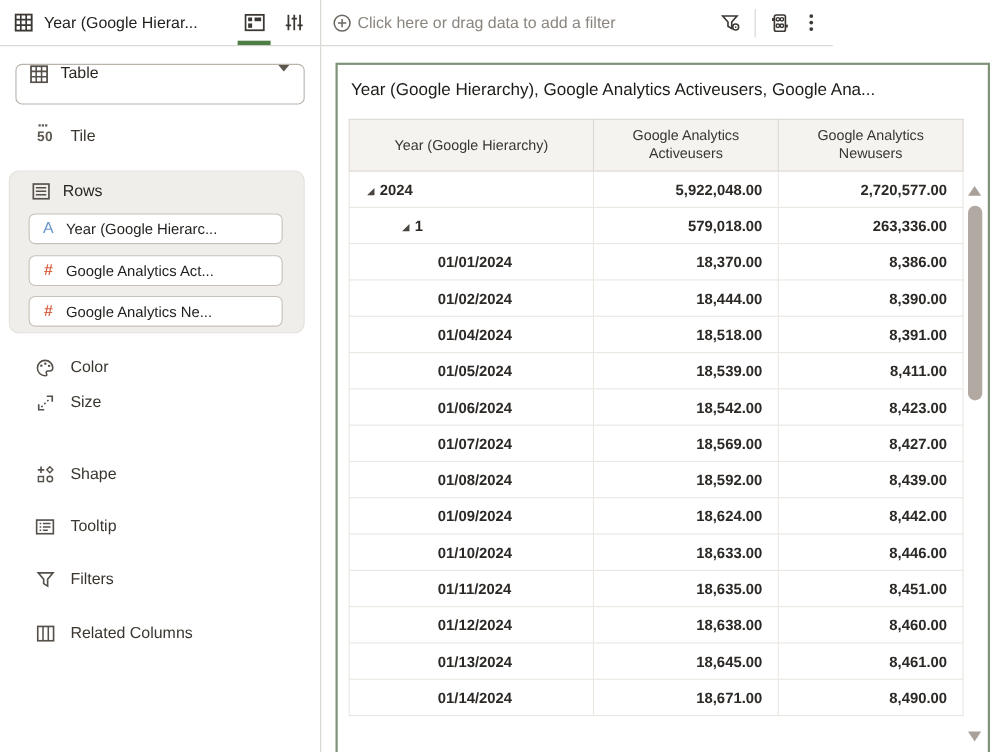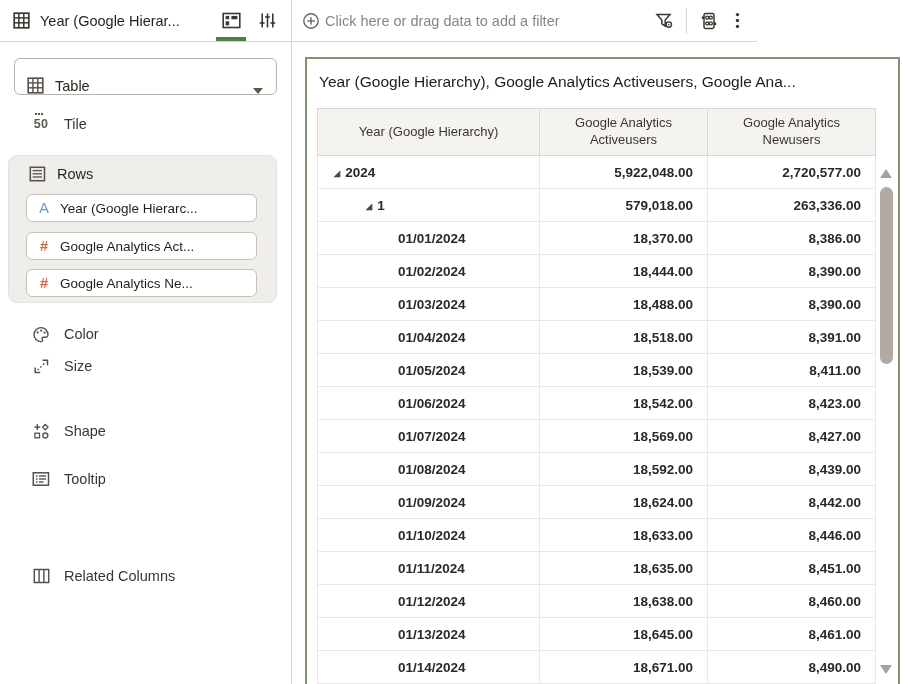--- a/index.html
+++ b/index.html
@@ -26,21 +26,21 @@
   .tb-actions { display:flex; align-items:center; margin-right:8px; }
   .tb-actbtn { width:32px; height:32px; display:flex; align-items:center;
     justify-content:center; cursor:pointer; }
   .tb-sep { width:1px; height:26px; background:#d8d4cf; margin:0 6px; }
 
   
   .sidebar { position:absolute; left:0; top:42px; width:292px; bottom:0;
     border-right:1px solid #d8d4cf; background:#fff; }
   .viz-select { position:absolute; left:14px; top:16px; width:263px; height:37px;
     border:1px solid #b9b3ac; border-radius:6px; background:#fff; display:flex;
-    align-items:flex-end; cursor:pointer; }
+    align-items:flex-start; cursor:pointer; }
   .viz-select .ic { margin-left:12px; display:flex; }
   .viz-select .lbl { margin-left:11px; font-size:14.5px; color:#2a2723; flex:1; }
   .chev { width:0; height:0; border-left:5.5px solid transparent;
     border-right:5.5px solid transparent; border-top:6px solid #5c564f; margin-right:13px; }
 
   .side-item { position:absolute; left:0; width:291px; height:32px; display:flex;
     align-items:center; cursor:pointer; }
   .side-item .ic { width:22px; margin-left:30px; display:flex; justify-content:center; }
   .side-item .lbl { margin-left:12px; font-size:14.5px; color:#3a362f; }
 
@@ -277,20 +277,28 @@
           <line x1="7" y1="5" x2="14" y2="5" stroke="#55504a" stroke-width="1.4"></line>
           <line x1="4" y1="8" x2="5.5" y2="8" stroke="#55504a" stroke-width="1.4"></line>
           <line x1="7" y1="8" x2="14" y2="8" stroke="#55504a" stroke-width="1.4"></line>
           <line x1="4" y1="11" x2="5.5" y2="11" stroke="#55504a" stroke-width="1.4"></line>
           <line x1="7" y1="11" x2="11.5" y2="11" stroke="#55504a" stroke-width="1.4"></line>
         </svg>
       </span>
       <span class="lbl">Tooltip</span>
     </div>
 
+    <div class="side-item" style="top:469px;">
+      <span class="ic">
+        <svg class="ic16" width="17" height="16" viewBox="0 0 17 16">
+          <path d="M1.8 1.8 H15.2 L10.3 7.6 V13.8 L6.7 11.6 V7.6 Z" fill="none" stroke="#55504a" stroke-width="1.5"></path>
+        </svg>
+      </span>
+      <span class="lbl">Filters</span>
+    </div>
 
     <div class="side-item" style="top:518px;">
       <span class="ic">
         <svg class="ic16" width="17" height="16" viewBox="0 0 17 16">
           <rect x="1.3" y="1.5" width="14.4" height="13" fill="none" stroke="#55504a" stroke-width="1.5"></rect>
           <line x1="6.1" y1="1.5" x2="6.1" y2="14.5" stroke="#55504a" stroke-width="1.4"></line>
           <line x1="10.9" y1="1.5" x2="10.9" y2="14.5" stroke="#55504a" stroke-width="1.4"></line>
         </svg>
       </span>
       <span class="lbl">Related Columns</span>
@@ -329,25 +337,20 @@
     <td class="cell-label" style="padding-left: 80px;"><span>01/01/2024</span></td>
     <td class="cell-num">18,370.00</td>
     <td class="cell-num">8,386.00</td>
   </tr>
             <tr>
     <td class="cell-label" style="padding-left: 80px;"><span>01/02/2024</span></td>
     <td class="cell-num">18,444.00</td>
     <td class="cell-num">8,390.00</td>
   </tr>
             <tr>
-    <td class="cell-label" style="padding-left: 80px;"><span>01/03/2024</span></td>
-    <td class="cell-num">18,488.00</td>
-    <td class="cell-num">8,390.00</td>
-  </tr>
-            <tr>
     <td class="cell-label" style="padding-left: 80px;"><span>01/04/2024</span></td>
     <td class="cell-num">18,518.00</td>
     <td class="cell-num">8,391.00</td>
   </tr>
             <tr>
     <td class="cell-label" style="padding-left: 80px;"><span>01/05/2024</span></td>
     <td class="cell-num">18,539.00</td>
     <td class="cell-num">8,411.00</td>
   </tr>
             <tr>

